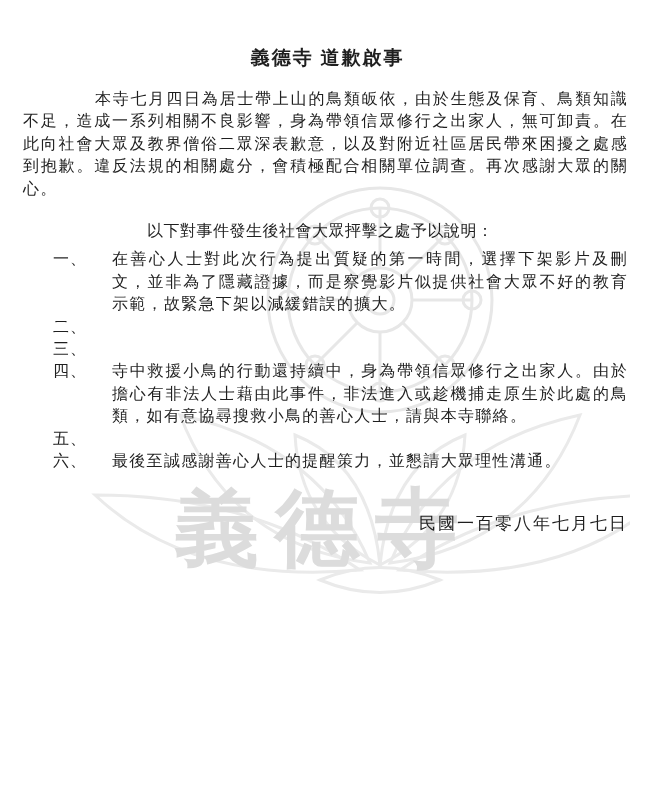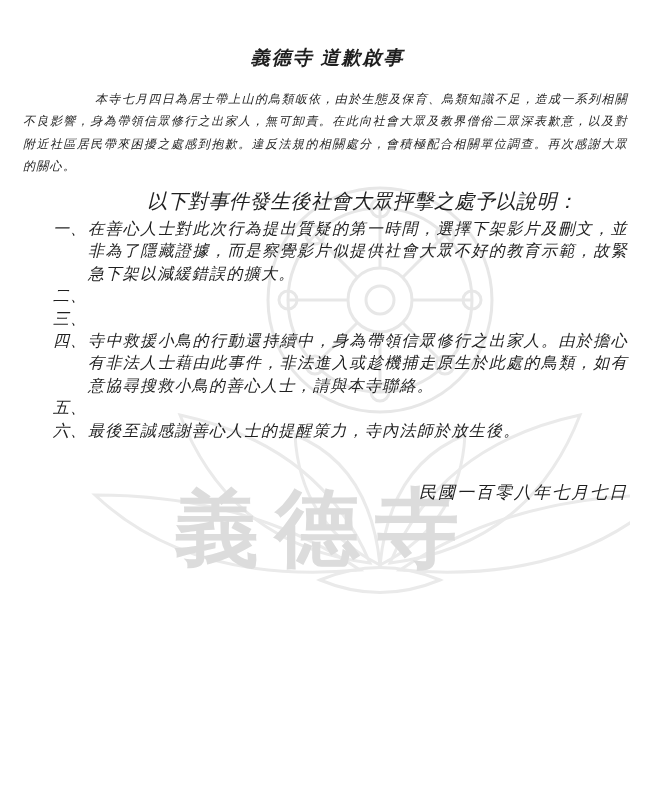--- a/index.html
+++ b/index.html
@@ -20,42 +20,41 @@
     z-index: 0;
     pointer-events: none;
   }
   .wm-text {
     font-family: "Liberation Serif", "DejaVu Serif", serif;
     font-weight: bold;
   }
   .content {
     position: relative;
     z-index: 1;
-    font-style: italic;
   }
   .title {
     padding-top: 45px;
     text-align: center;
     font-size: 19px;
     letter-spacing: 2px;
     font-weight: 600;
     white-space: pre;
   }
   .intro {
     margin: 17px 27px 0 23px;
-    font-size: 12px;
+    font-size: 16px;
     line-height: 22.4px;
     letter-spacing: 1.3px;
     text-align: justify;
     text-justify: inter-character;
     text-indent: 72px;
   }
   .section-heading {
-    margin: 12px 0 0 147px;
-    font-size: 20px;
+    margin: 20px 0 0 147px;
+    font-size: 16px;
     line-height: 22.4px;
     letter-spacing: 0.5px;
   }
   .items {
     margin-top: 6px;
   }
   .item {
     display: flex;
     font-size: 16px;
     line-height: 22.4px;
@@ -65,20 +64,21 @@
     margin-left: 53px;
     letter-spacing: 1px;
     white-space: nowrap;
   }
   .item-text {
     flex: 1;
     margin-right: 27px;
     letter-spacing: 1.3px;
     text-align: justify;
     text-justify: inter-character;
+    margin-left: 24px;
   }
   .closing {
     margin-top: 38px;
     font-size: 17px;
     line-height: 25px;
   }
   .signature {
     text-align: right;
     padding-right: 48px;
     letter-spacing: 2px;
@@ -161,21 +161,21 @@
         <span class="item-marker">四、</span>
         <span class="item-text">寺中救援小鳥的行動還持續中，身為帶領信眾修行之出家人。由於擔心有非法人士藉由此事件，非法進入或趁機捕走原生於此處的鳥類，如有意協尋搜救小鳥的善心人士，請與本寺聯絡。</span>
       </div>
 
       <div class="item">
         <span class="item-marker">五、</span>
       </div>
 
       <div class="item">
         <span class="item-marker">六、</span>
-        <span class="item-text">最後至誠感謝善心人士的提醒策力，寺內法師於放生後。</span>
+        <span class="item-text">最後至誠感謝善心人士的提醒策力，並懇請大眾理性溝通。</span>
       </div>
 
     </div>
 
     <div class="closing">
       <div class="date">民國一百零八年七月七日</div>
     </div>
 
   </div>
 </div>

